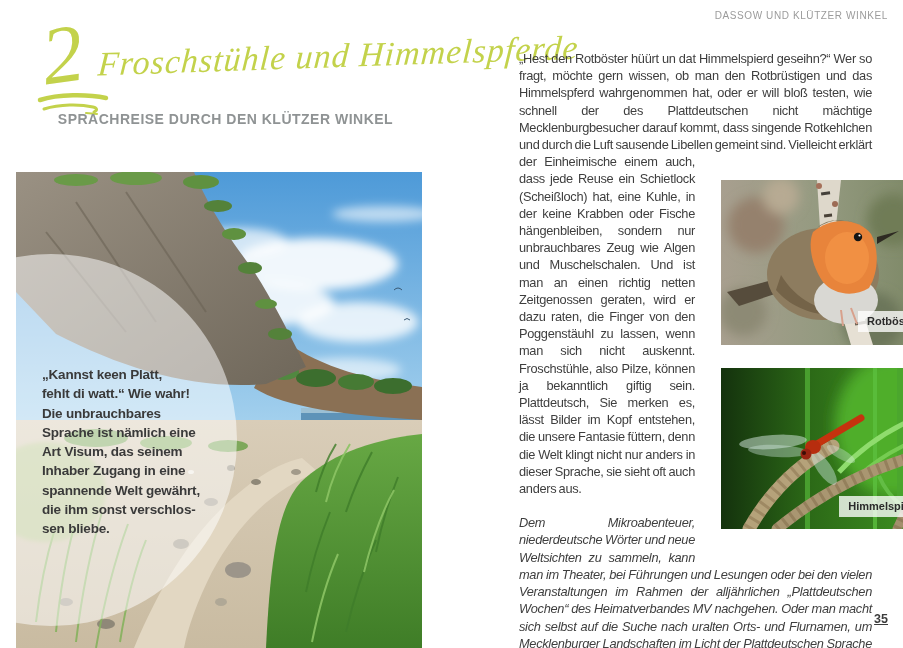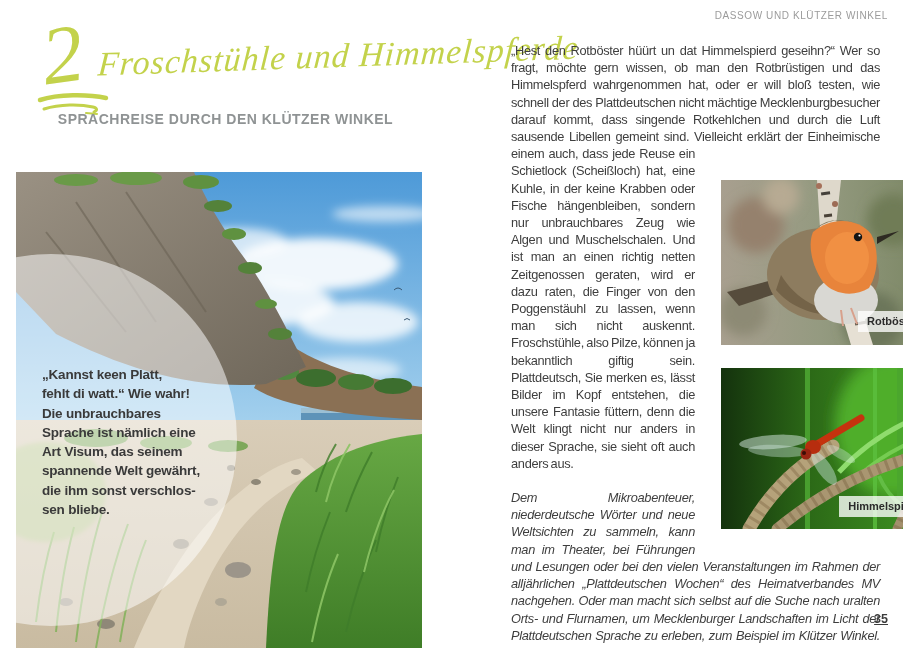--- a/index.html
+++ b/index.html
@@ -45,21 +45,21 @@
   .running-header{
     position:absolute;left:503px;top:10px;width:385px;
     text-align:right;font-weight:normal;font-size:10px;
     letter-spacing:.6px;color:#9b9b9b;
   }
   .article{
     position:absolute;left:503px;top:34px;width:385px;
     font-size:12.8px;line-height:17.2px;letter-spacing:-.3px;
     word-spacing:-1px;color:#3e3e3e;text-align:justify;
   }
-  .article p{margin:8px;}
+  .article p{margin:16px;}
   .article p + p{margin-top:17px;font-style:italic;}
   .float-spacer{float:right;width:1px;height:128px;margin-right:-15px;}
   .float-photos{
     float:right;clear:right;width:200px;
     margin:0 -15px 6px 8px;
   }
   .photo-fig{position:relative;width:220px;margin:14px;padding:4px;}
   .photo-fig + .photo-fig{margin-top:15px;}
   .photo-fig svg{display:block;}
   .photo-caption{
@@ -206,20 +206,21 @@
 
       <circle cx="35" cy="268" r="186" fill="#ffffff" opacity=".52"></circle>
     </svg>
 
     <div class="coast-quote">
         <div class="ln">„Kannst keen Platt,</div>
         <div class="ln">fehlt di watt.“ Wie wahr!</div>
         <div class="ln">Die unbrauchbares</div>
         <div class="ln">Sprache ist nämlich eine</div>
         <div class="ln">Art Visum, das seinem</div>
+        <div class="ln">Inhaber Zugang in eine</div>
         <div class="ln">spannende Welt gewährt,</div>
         <div class="ln">die ihm sonst verschlos-</div>
         <div class="ln">sen bliebe.</div>
       </div>
   </div>
 
   <div class="running-header">DASSOW UND KLÜTZER WINKEL</div>
 
   <div class="article">
     <div class="float-spacer"></div>

